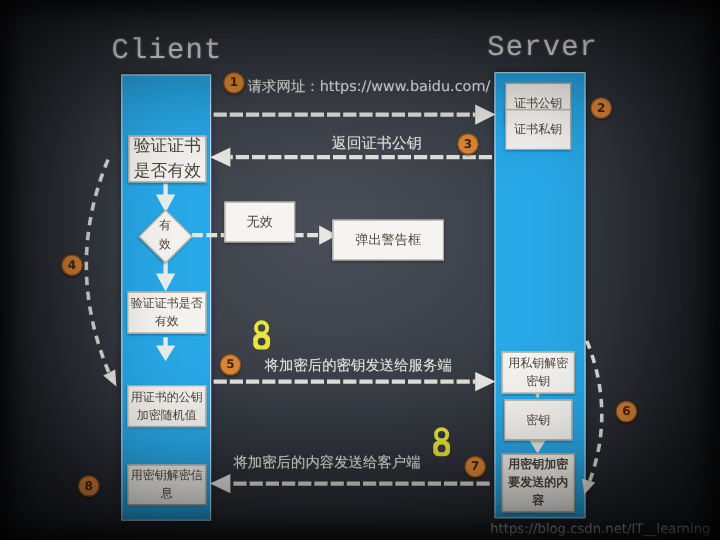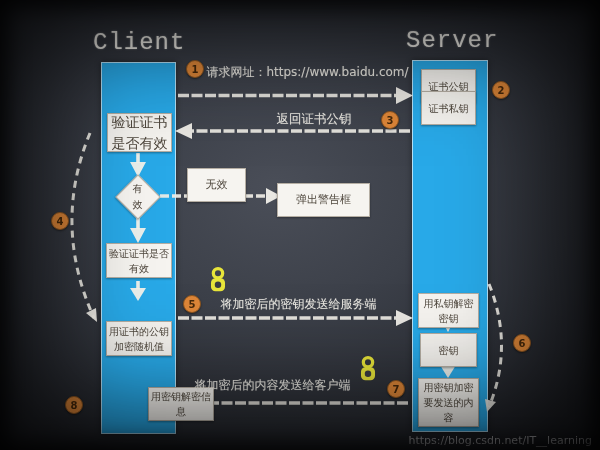--- a/index.html
+++ b/index.html
@@ -103,27 +103,27 @@
     </g>
   </svg>
 
   <div class="wbox" style="left:107px;top:113px;width:65px;height:39px;font-size:14px;">验证证书是否有效</div>
   <div class="diamond"></div>
   <div class="diamond-text">有效</div>
   <div class="wbox" style="left:277px;top:183px;width:93px;height:25px;font-size:11px;">弹出警告框</div>
   <div class="wbox" style="left:187px;top:168px;width:59px;height:22px;font-size:11px;">无效</div>
   <div class="wbox" style="left:106px;top:243px;width:66px;height:35px;font-size:10px;">验证证书是否有效</div>
   <div class="wbox" style="left:106px;top:301px;width:66px;height:35px;font-size:10px;margin-top:20px;">用证书的公钥加密随机值</div>
-  <div class="wbox" style="left:106px;top:387px;width:66px;height:34px;font-size:10px;margin-left:42px;">用密钥解密信息</div>
+  <div class="wbox" style="left:106px;top:387px;width:66px;height:34px;font-size:10px;">用密钥解密信息</div>
 
   <div class="wbox" style="left:421px;top:69px;width:55px;height:18px;font-size:10px;">证书公钥</div>
   <div class="wbox" style="left:421px;top:91px;width:55px;height:18px;font-size:10px;">证书私钥</div>
   <div class="wbox" style="left:418px;top:271px;width:61px;height:35px;font-size:10px;margin-top:22px;">用私钥解密密钥</div>
   <div class="wbox" style="left:420px;top:333px;width:57px;height:22px;font-size:10px;">密钥</div>
-  <div class="wbox" style="left:418px;top:378px;width:61px;height:49px;font-size:10px;">用密钥加密要发送的内容</div>
+  <div class="wbox" style="left:418px;top:378px;width:61px;height:49px;font-size:10px;font-weight:bold;">用密钥加密要发送的内容</div>
 
   <div class="chalk-label" style="left:205px;top:64px;width:205px;font-size:12px;">请求网址：https://www.baidu.com/</div>
   <div class="chalk-label" style="left:264px;top:111px;width:100px;font-size:12.5px;">返回证书公钥</div>
   <div class="chalk-label" style="left:206px;top:296px;width:185px;font-size:12px;">将加密后的密钥发送给服务端</div>
   <div class="chalk-label" style="left:185px;top:377px;width:175px;font-size:12px;">将加密后的内容发送给客户端</div>
 
   <div class="step" style="left:186px;top:60px;">1</div>
   <div class="step" style="left:492px;top:81px;">2</div>
   <div class="step" style="left:381px;top:111px;">3</div>
   <div class="step" style="left:51px;top:212px;">4</div>

